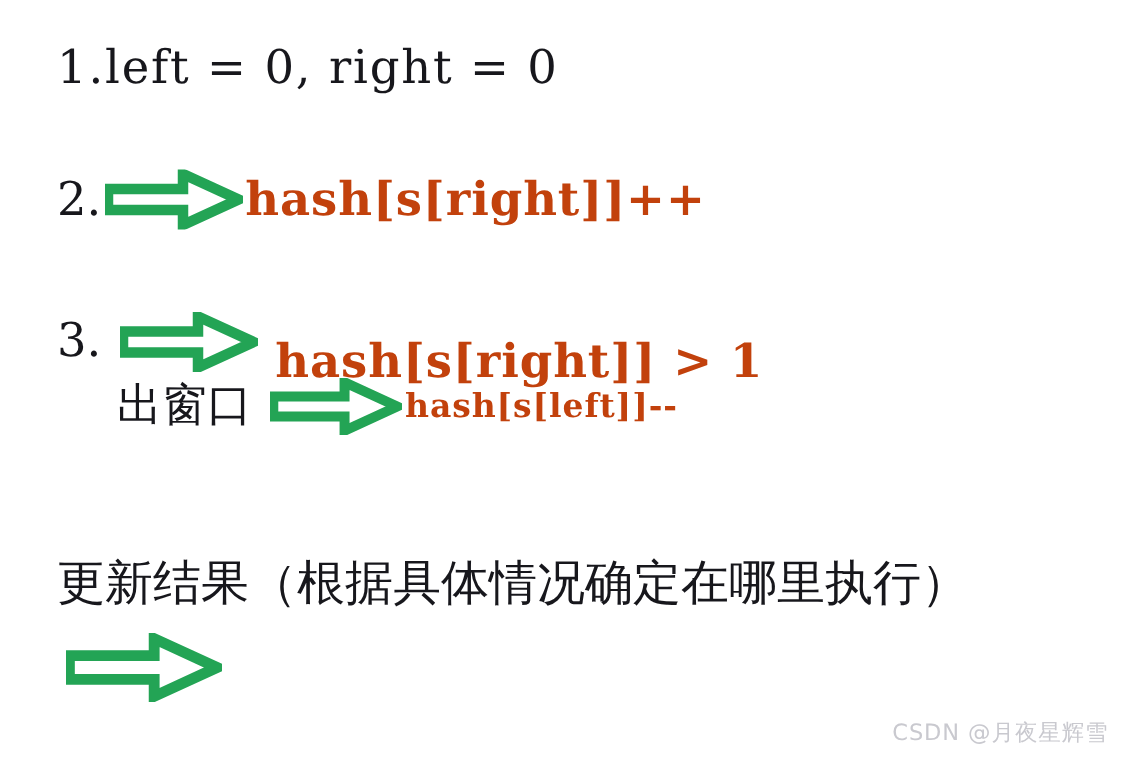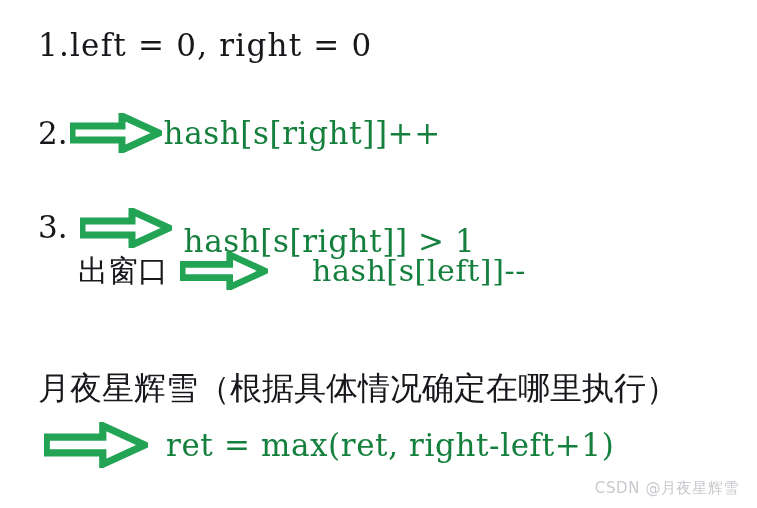--- a/index.html
+++ b/index.html
@@ -32,23 +32,23 @@
     line-height: 1;
   }
 
   .black-txt {
     color: #17171c;
     font-family: "DejaVu Serif", "Liberation Serif", serif;
     font-weight: 400;
   }
 
   .green-txt {
-    color: #15803d;
+    color: #c2410c;
     font-family: "DejaVu Serif", "Liberation Serif", serif;
-    font-weight: 400;
+    font-weight: 700;
   }
 
   .mono-like {
     font-family: "DejaVu Serif", "Liberation Serif", serif;
     letter-spacing: 0.5px;
   }
 
   
   #line-1       { left: 38px;  top: 30px;  }
   #line-1 .black-txt { font-size: 31px; letter-spacing: 1.2px; }
@@ -56,21 +56,21 @@
   #line-2       { left: 38px;  top: 113px; }
   #line-2 .black-txt { font-size: 31px; }
   #line-2 .green-txt { font-size: 31px; letter-spacing: 0.6px; }
 
   #line-3       { left: 38px;  top: 198px; }
   #line-3 .black-txt { font-size: 31px; }
   #line-3 .green-txt { font-size: 31px; letter-spacing: 0.6px; margin-top: 28px; }
 
   #line-4       { left: 78px;  top: 252px; justify-content: center; }
   #line-4 .black-txt { font-size: 30px; }
-  #line-4 .green-txt { font-size: 30px; letter-spacing: 0.6px; margin-left: 42px; }
+  #line-4 .green-txt { font-size: 22px; letter-spacing: 0.6px; }
 
   #line-heading { left: 38px;  top: 372px; }
   #line-heading .black-txt { font-size: 32px; }
 
   #line-5       { left: 44px;  top: 422px; }
   #line-5 .green-txt { font-size: 31px; letter-spacing: 0.6px; }
 
   
   .arrow {
     display: inline-block;
@@ -138,28 +138,27 @@
     <span class="arrow">
       <svg width="88" height="38" viewBox="0 0 92 40" aria-hidden="true">
         <path d="M2 13 L52 13 L52 3 L89 20 L52 37 L52 27 L2 27 Z" fill="none" stroke="#23a455" stroke-width="7" stroke-linejoin="miter"></path>
       </svg>
     </span>
     <span class="gap-xs"></span>
     <span class="green-txt mono-like">hash[s[left]]--</span>
   </div>
 
   <div class="line" id="line-heading">
-    <span class="black-txt">月夜星辉雪（根据具体情况确定在哪里执行）</span>
+    <span class="black-txt">更新结果（根据具体情况确定在哪里执行）</span>
   </div>
 
   <div class="line" id="line-5">
     <span class="arrow">
       <svg width="104" height="46" viewBox="0 0 92 40" aria-hidden="true">
         <path d="M2 13 L52 13 L52 3 L89 20 L52 37 L52 27 L2 27 Z" fill="none" stroke="#23a455" stroke-width="6.4" stroke-linejoin="miter"></path>
       </svg>
     </span>
     <span class="gap-l"></span>
-    <span class="green-txt mono-like">ret = max(ret, right-left+1)</span>
   </div>
 
   <div id="watermark">CSDN @月夜星辉雪</div>
 
 </div>
 
 </body></html>

